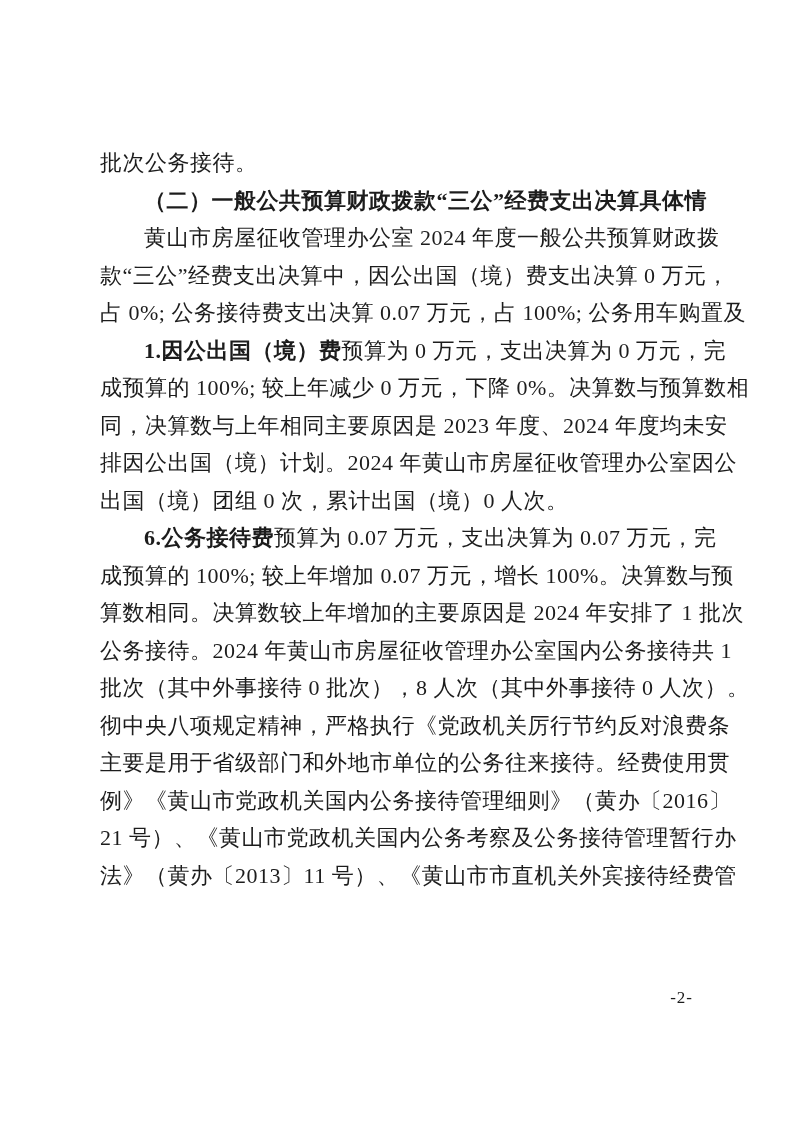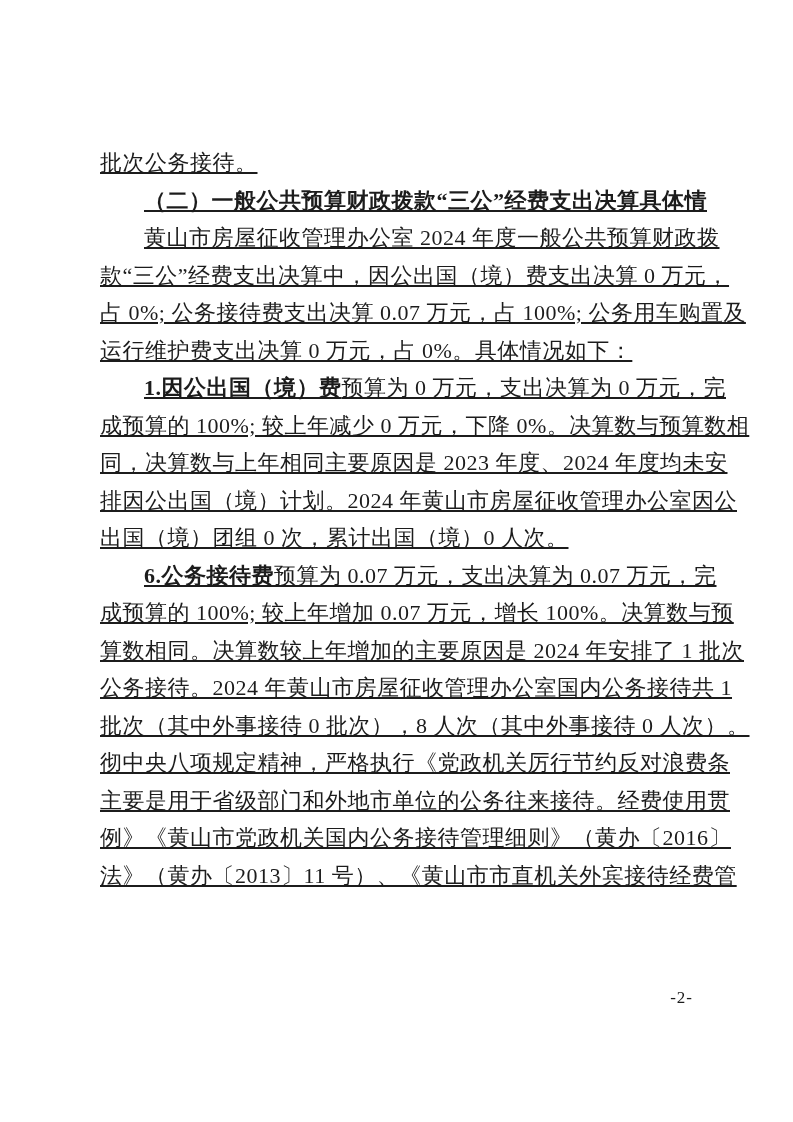--- a/index.html
+++ b/index.html
@@ -13,21 +13,20 @@
     overflow: hidden;
     background: #ffffff;
   }
   .doc-body {
     position: absolute;
     left: 100px; top: 144px;
     width: 620px;
     font-size: 22px;
     line-height: 37.5px;
     letter-spacing: 0.5px;
-    text-decoration: underline;
   }
   .line {
     height: 37.5px;
     white-space: pre;
   }
   .line.indent { padding-left: 44px; }
   .seg.bold { font-weight: 700; }
   .footer {
     position: absolute;
     top: 988px; right: 100px;
@@ -38,30 +37,30 @@
 </head>
 <body>
 
 <div class="page" style="background: rgb(255, 255, 255); color: rgb(28, 28, 28);">
   <div class="doc-body">
       <div class="line"><span class="seg">批次公务接待。</span></div>
       <div class="line indent"><span class="seg bold">（二）一般公共预算财政拨款“三公”经费支出决算具体情</span></div>
       <div class="line indent"><span class="seg">黄山市房屋征收管理办公室 2024 年度一般公共预算财政拨</span></div>
       <div class="line"><span class="seg">款“三公”经费支出决算中，因公出国（境）费支出决算 0 万元，</span></div>
       <div class="line"><span class="seg">占 0%; 公务接待费支出决算 0.07 万元，占 100%; 公务用车购置及</span></div>
-      <div class="line"><span class="seg">运行维护费支出决算 0 万元，占 0%。具体情况如下：</span></div>
       <div class="line indent"><span class="seg bold">1.因公出国（境）费</span><span class="seg">预算为 0 万元，支出决算为 0 万元，完</span></div>
       <div class="line"><span class="seg">成预算的 100%; 较上年减少 0 万元，下降 0%。决算数与预算数相</span></div>
       <div class="line"><span class="seg">同，决算数与上年相同主要原因是 2023 年度、2024 年度均未安</span></div>
       <div class="line"><span class="seg">排因公出国（境）计划。2024 年黄山市房屋征收管理办公室因公</span></div>
       <div class="line"><span class="seg">出国（境）团组 0 次，累计出国（境）0 人次。</span></div>
       <div class="line indent"><span class="seg bold">6.公务接待费</span><span class="seg">预算为 0.07 万元，支出决算为 0.07 万元，完</span></div>
       <div class="line"><span class="seg">成预算的 100%; 较上年增加 0.07 万元，增长 100%。决算数与预</span></div>
       <div class="line"><span class="seg">算数相同。决算数较上年增加的主要原因是 2024 年安排了 1 批次</span></div>
       <div class="line"><span class="seg">公务接待。2024 年黄山市房屋征收管理办公室国内公务接待共 1</span></div>
       <div class="line"><span class="seg">批次（其中外事接待 0 批次），8 人次（其中外事接待 0 人次）。</span></div>
       <div class="line"><span class="seg">彻中央八项规定精神，严格执行《党政机关厉行节约反对浪费条</span></div>
       <div class="line"><span class="seg">主要是用于省级部门和外地市单位的公务往来接待。经费使用贯</span></div>
       <div class="line"><span class="seg">例》《黄山市党政机关国内公务接待管理细则》（黄办〔2016〕</span></div>
+      <div class="line"><span class="seg">21 号）、《黄山市党政机关国内公务考察及公务接待管理暂行办</span></div>
       <div class="line"><span class="seg">法》（黄办〔2013〕11 号）、《黄山市市直机关外宾接待经费管</span></div>
     </div>
   <div class="footer">-2-</div>
 </div>
 
 </body></html>

